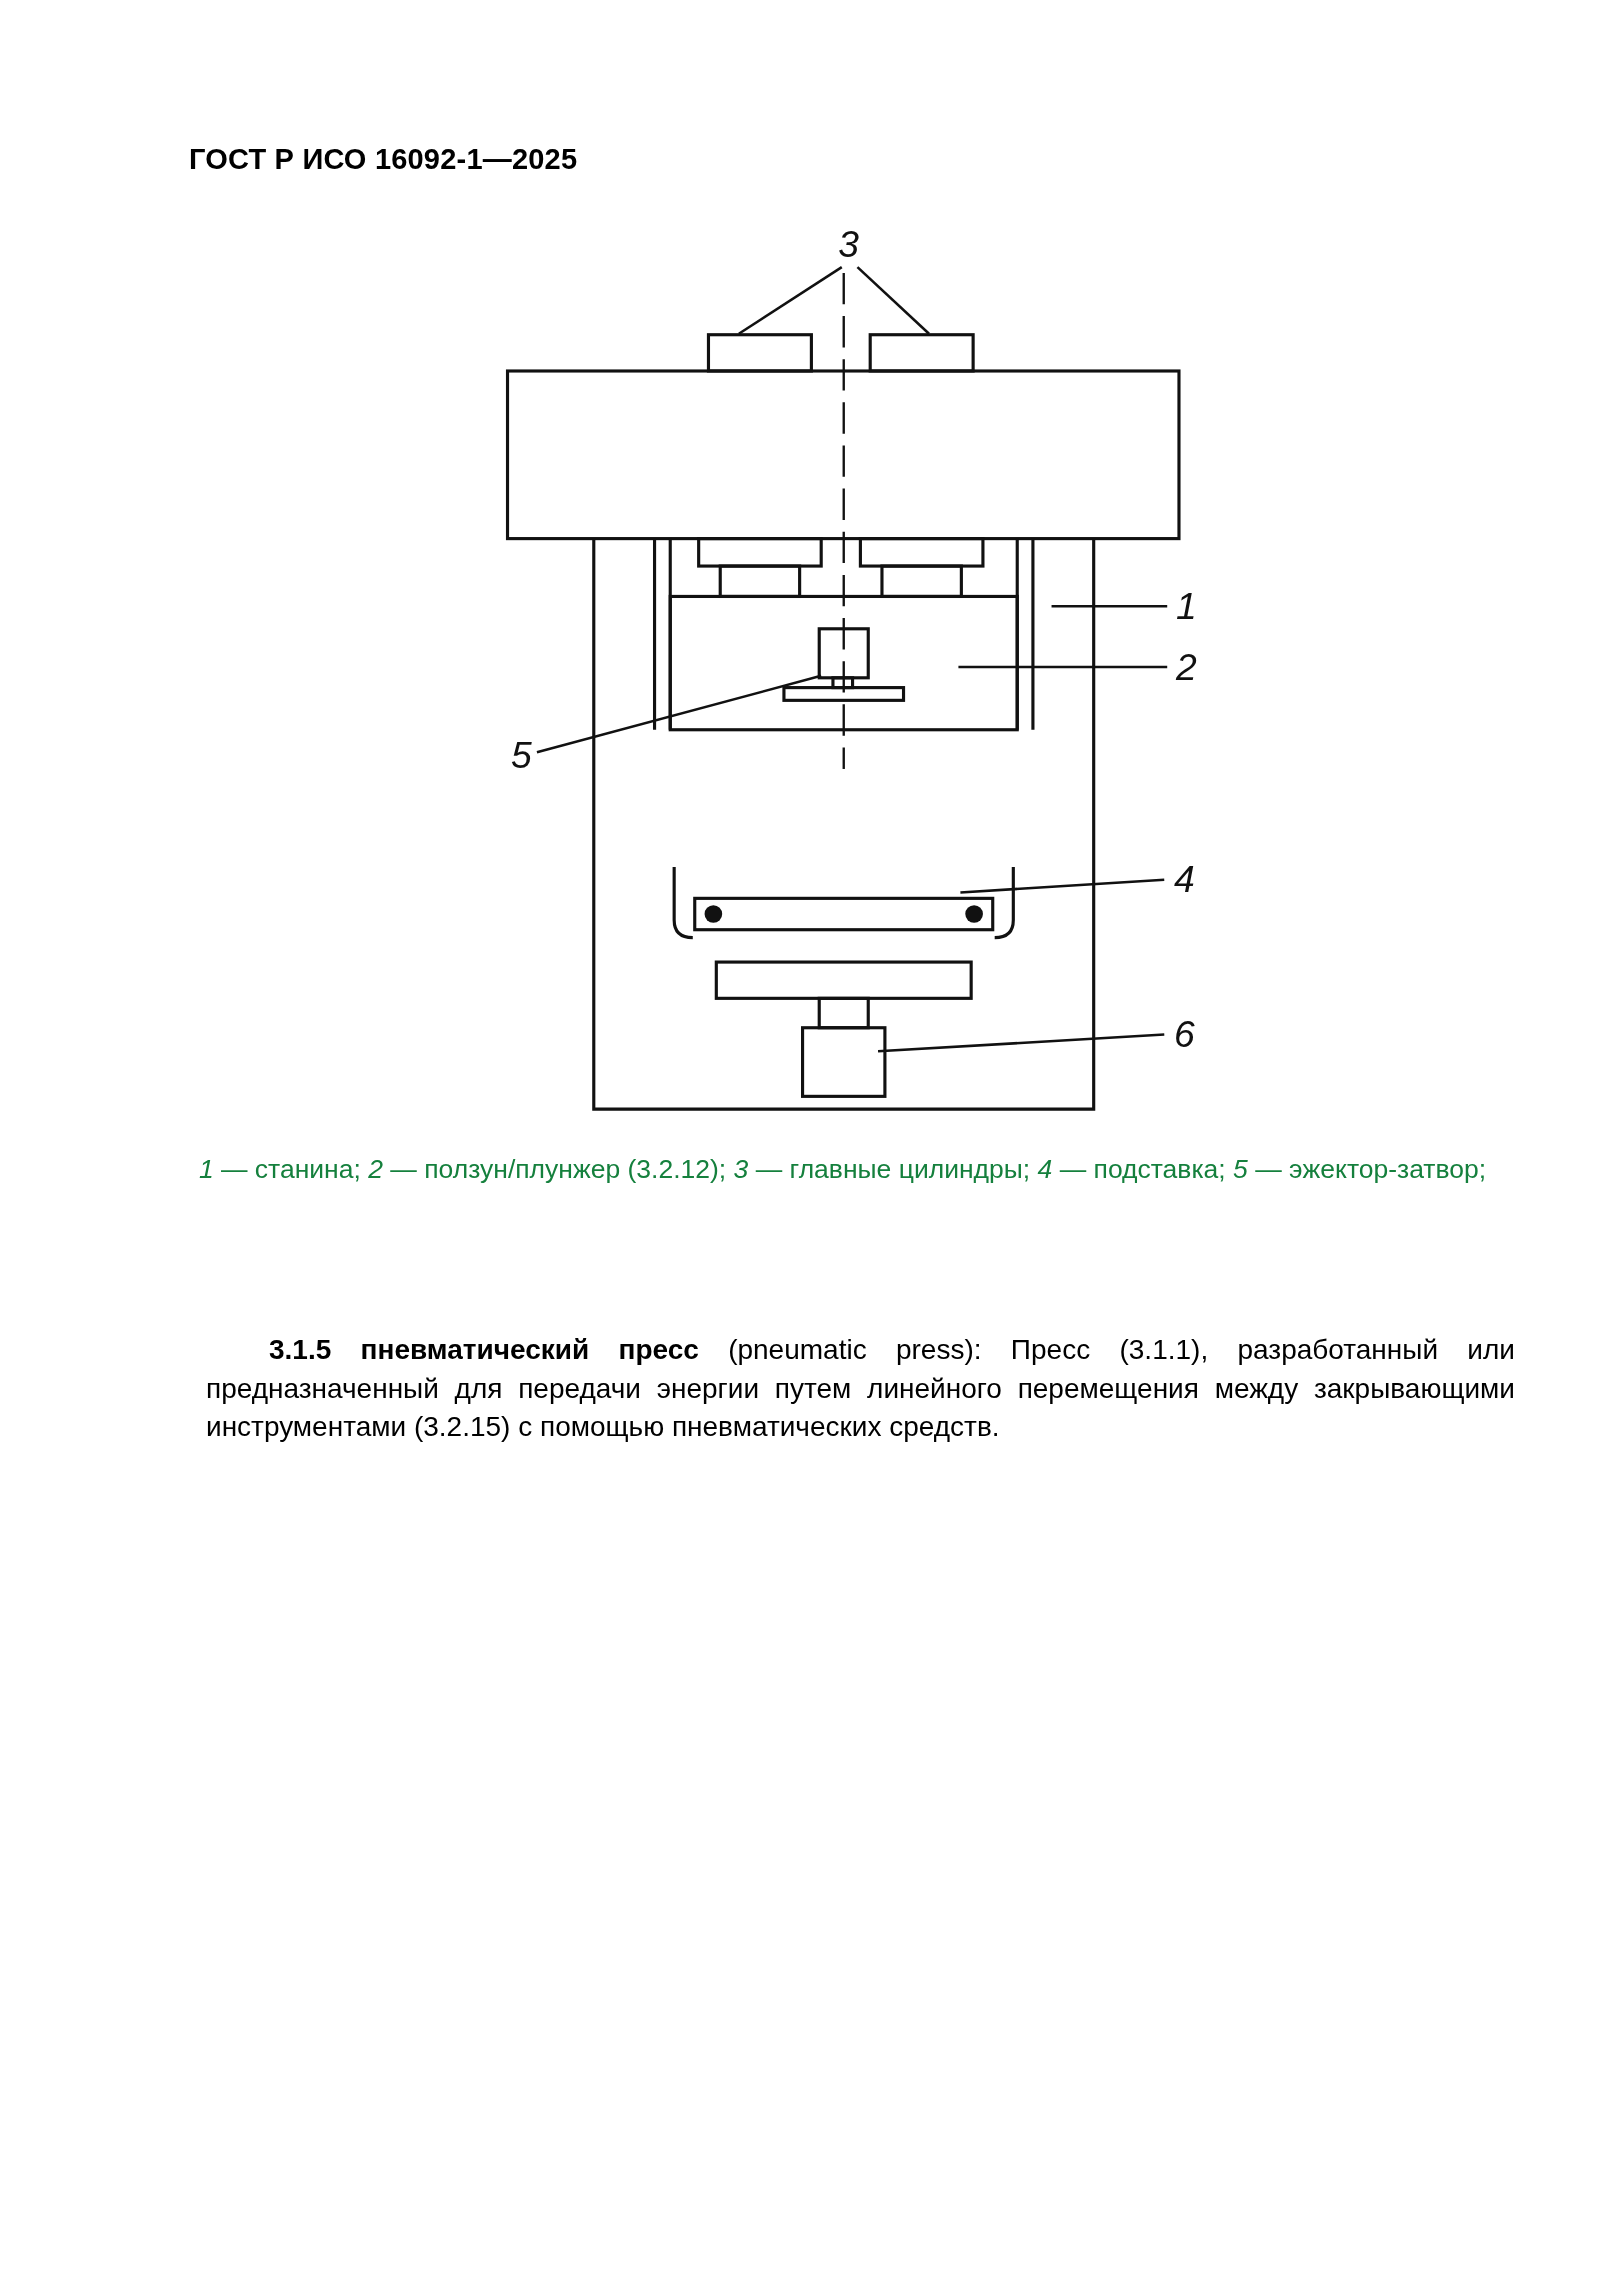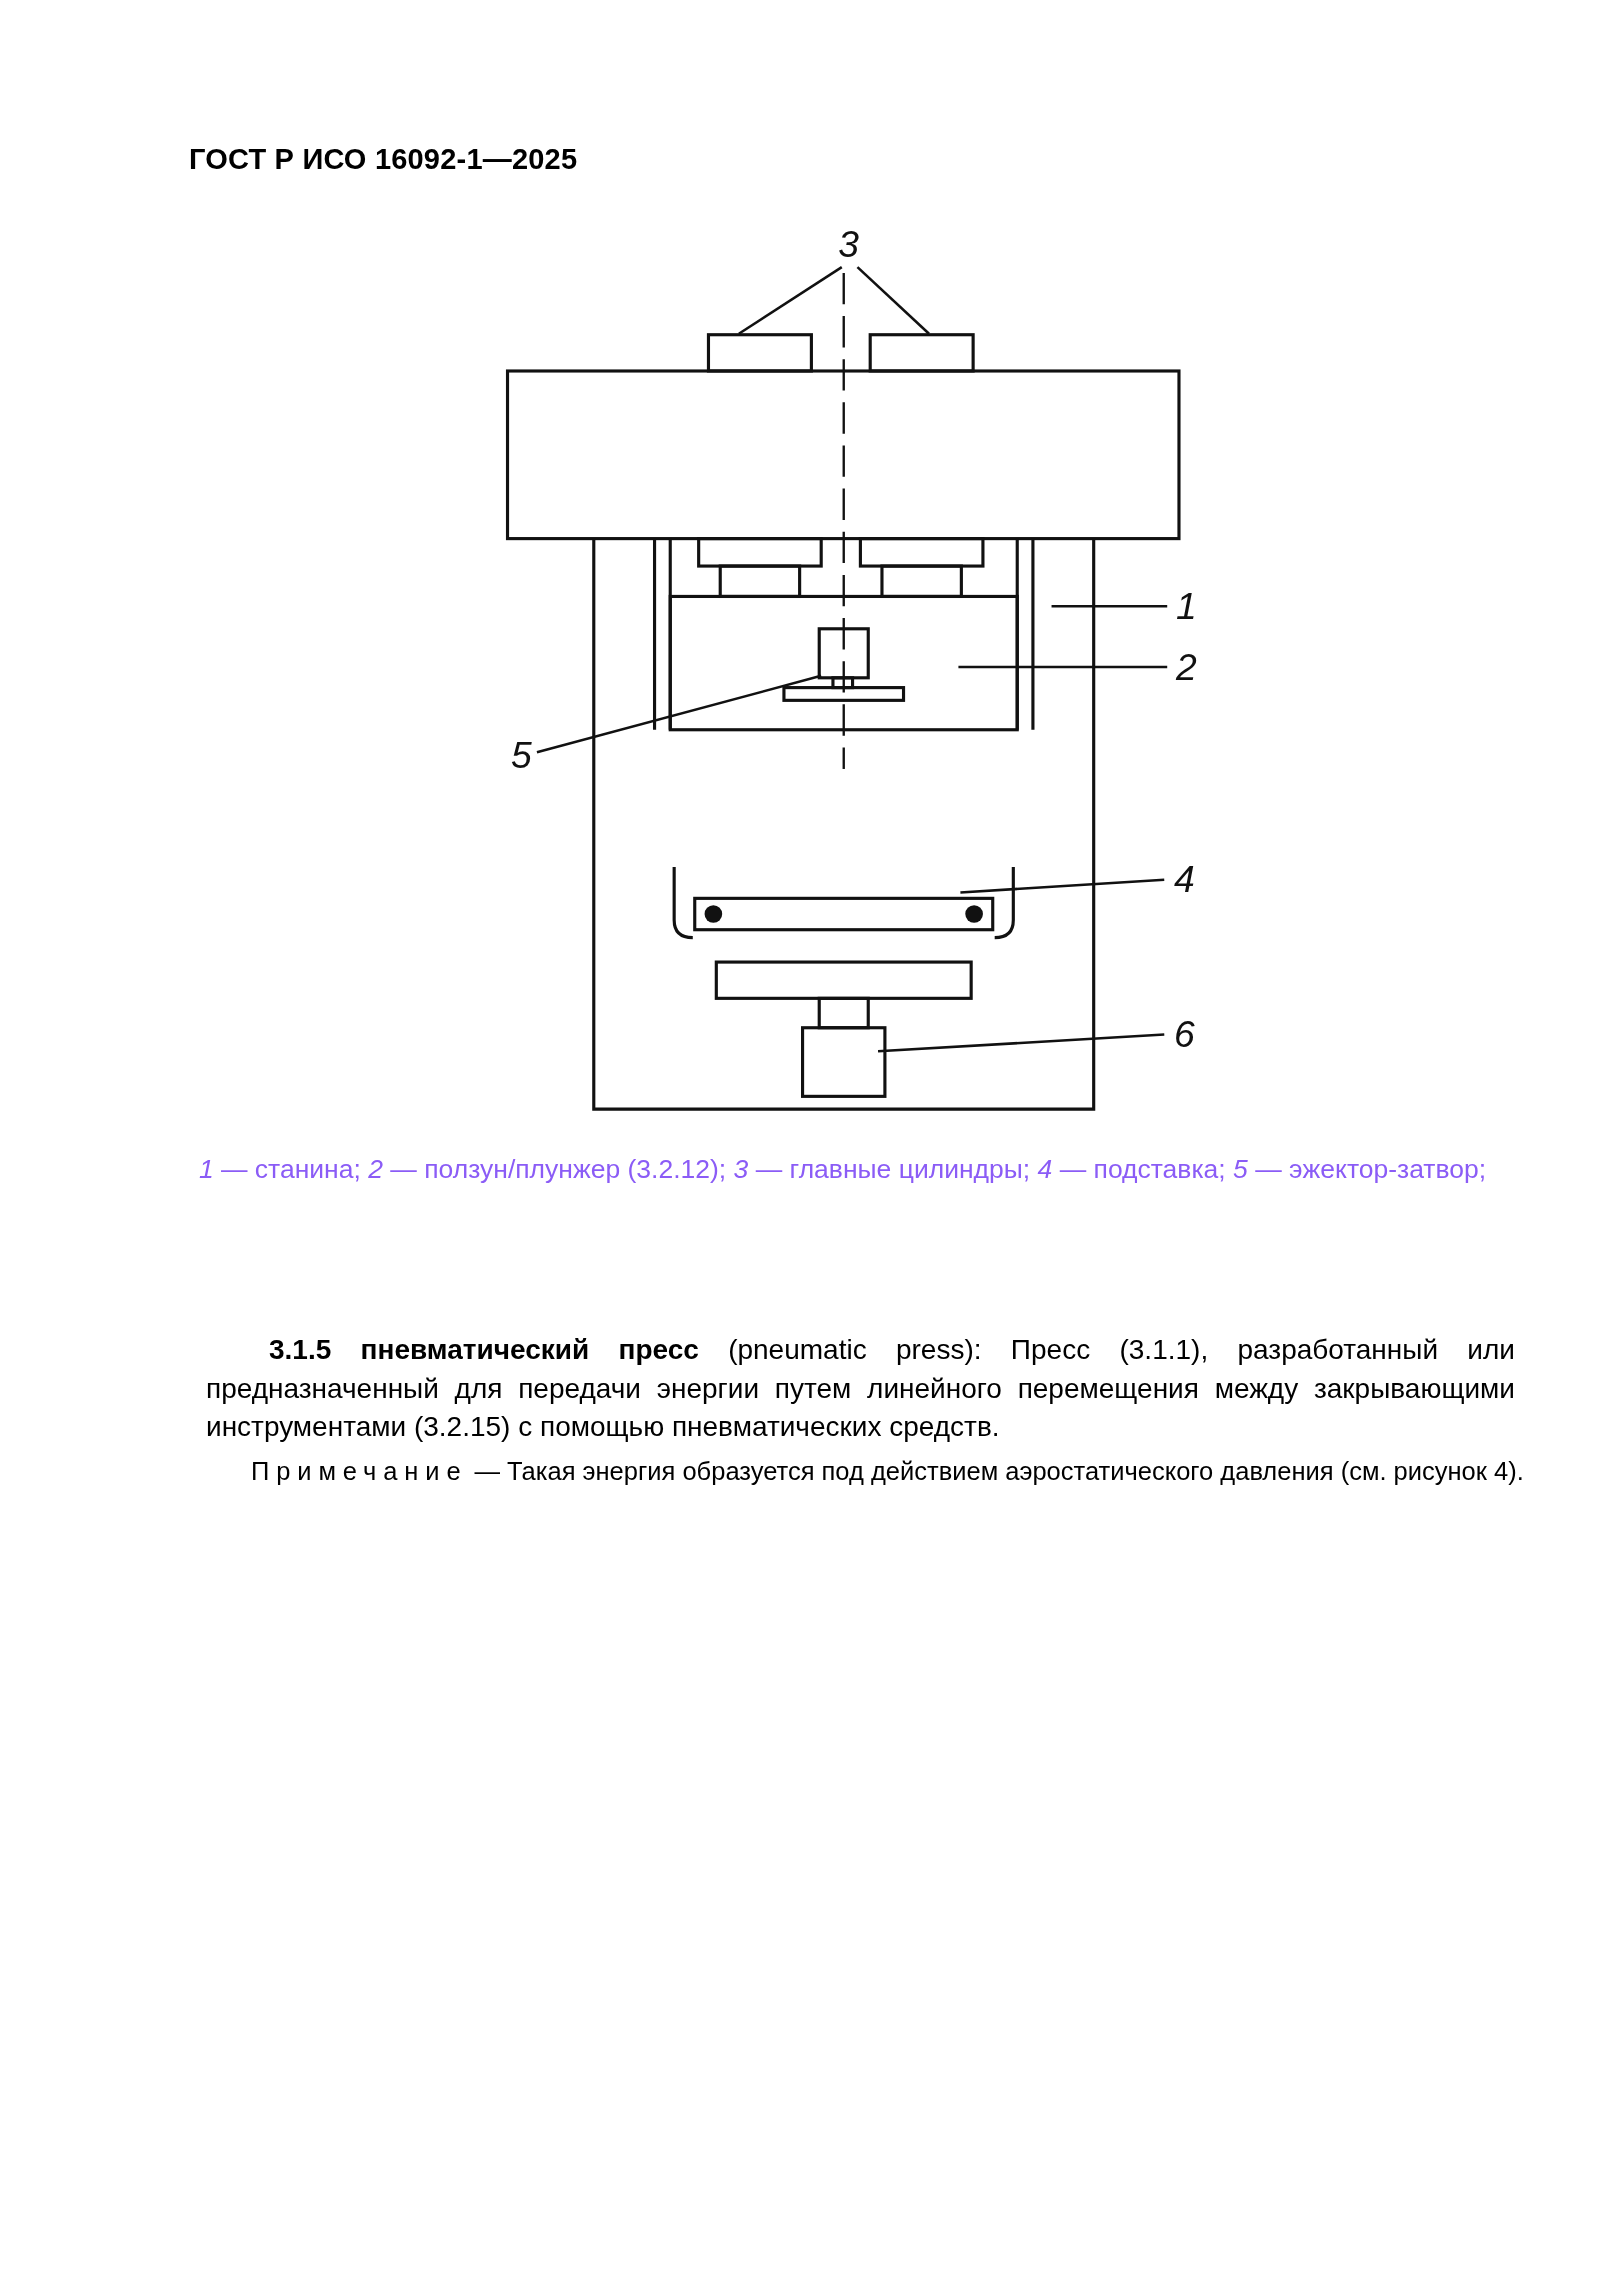--- a/index.html
+++ b/index.html
@@ -39,21 +39,21 @@
     fill: #111;
   }
   .legend {
     position: absolute;
     left: 188px;
     top: 1149px;
     width: 1309px;
     text-align: center;
     font-size: 26.5px;
     line-height: 1.55;
-    color: #8b5cf6;
+    color: #15803d;
   }
   .legend .ln {
     font-style: italic;
   }
   .fig-caption {
     position: absolute;
     left: 188px;
     top: 1260px;
     width: 1309px;
     text-align: center;
@@ -158,18 +158,17 @@
     </svg>
   </div>
 
   <div class="legend">
     <div><span class="ln">1</span><span> — станина; </span><span class="ln">2</span><span> — ползун/плунжер (3.2.12); </span><span class="ln">3</span><span> — главные цилиндры; </span><span class="ln">4</span><span> — подставка; </span><span class="ln">5</span><span> — эжектор-затвор;</span></div>
   </div>
 
 
   <p class="term-para"><b>3.1.5 пневматический пресс</b><span> (pneumatic press): Пресс (3.1.1), разработанный или предназначенный для передачи энергии путем линейного перемещения между закрывающими инструментами (3.2.15) с помощью пневматических средств.</span></p>
 
-  <p class="note-para"><span class="spread">Примечание</span><span> — Такая энергия образуется под действием аэростатического давления (см. рисунок 4).</span></p>
 
   <div class="page-number">6</div>
 
 </div>
 
 
 </body></html>

